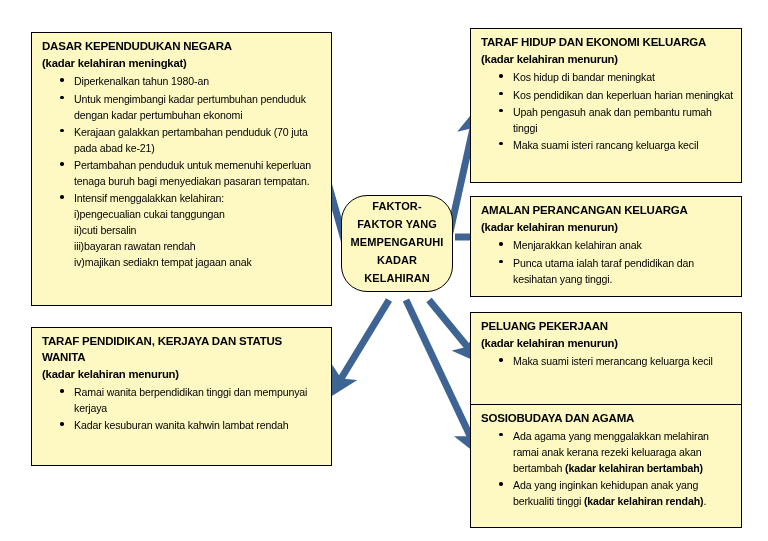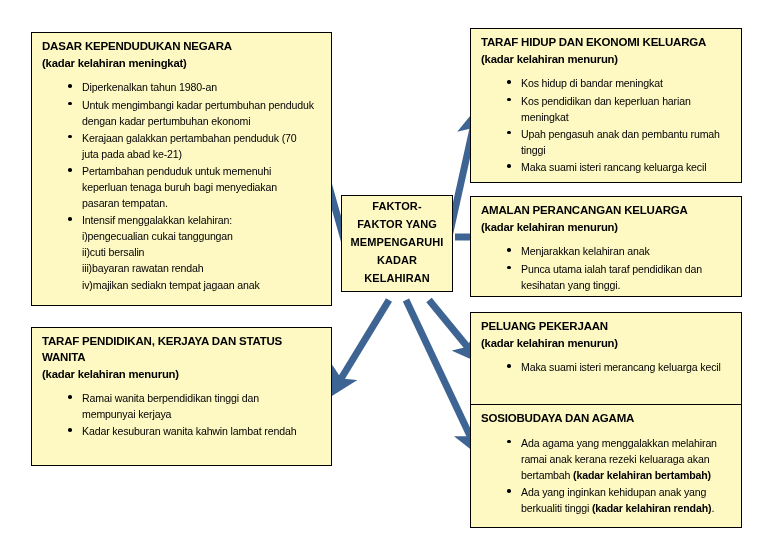--- a/index.html
+++ b/index.html
@@ -41,21 +41,21 @@
   .node-subtitle {
     font-size: 11.3px;
     font-weight: bold;
     letter-spacing: -0.2px;
     color: #000000;
     line-height: 1.38;
     margin: 0 0 2px 2px;
   }
   ul.bullets {
     list-style: none;
-    margin: 8px;
+    margin: 0;
     padding: 0 0 0 34px;
   }
   ul.bullets > li {
     position: relative;
     font-size: 10.6px;
     line-height: 1.52;
     color: #000000;
     margin: 0 0 1px 0;
     letter-spacing: -0.15px;
   }
@@ -94,21 +94,21 @@
     font-size: 11px;
     font-weight: bold;
     line-height: 1.62;
     letter-spacing: 0.1px;
     color: #000000;
   }
 
   
   #node-dasar         { left: 31px;  top: 32px;  width: 301px; height: 274px; }
   #node-taraf-pend    { left: 31px;  top: 327px; width: 301px; height: 139px; }
-  #center-node        { left: 341px; top: 195px; width: 112px; height: 97px; }
+  #center-node        { left: 341px; top: 195px; width: 112px; height: 97px; border-radius: 26px; }
   #node-taraf-hidup   { left: 470px; top: 28px;  width: 272px; height: 155px; }
   #node-amalan        { left: 470px; top: 196px; width: 272px; height: 101px; }
   #node-peluang       { left: 470px; top: 312px; width: 272px; height: 101px; }
   #node-sosio         { left: 470px; top: 404px; width: 272px; height: 124px; }
 </style>
 </head>
 <body>
 
 <div id="page">
 

